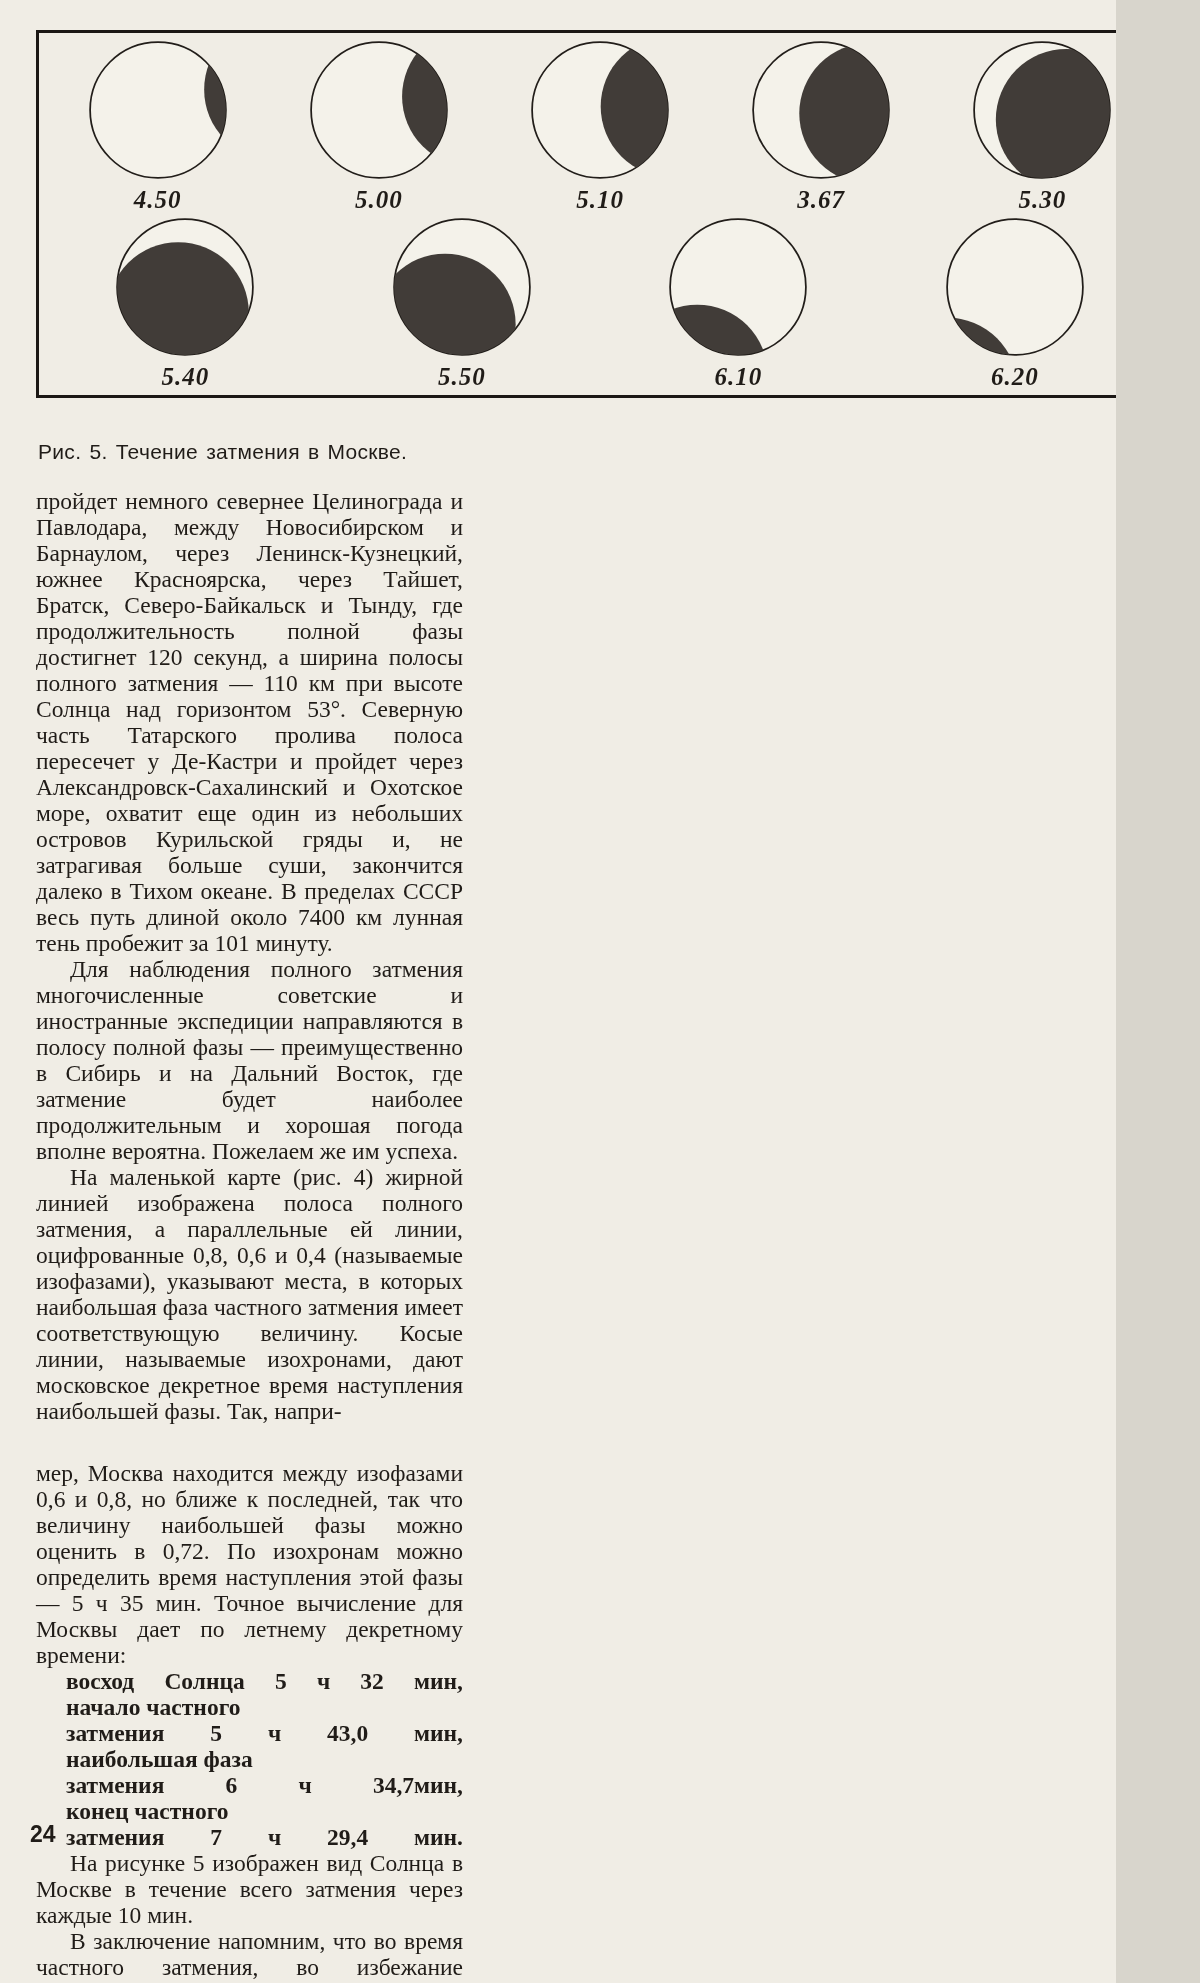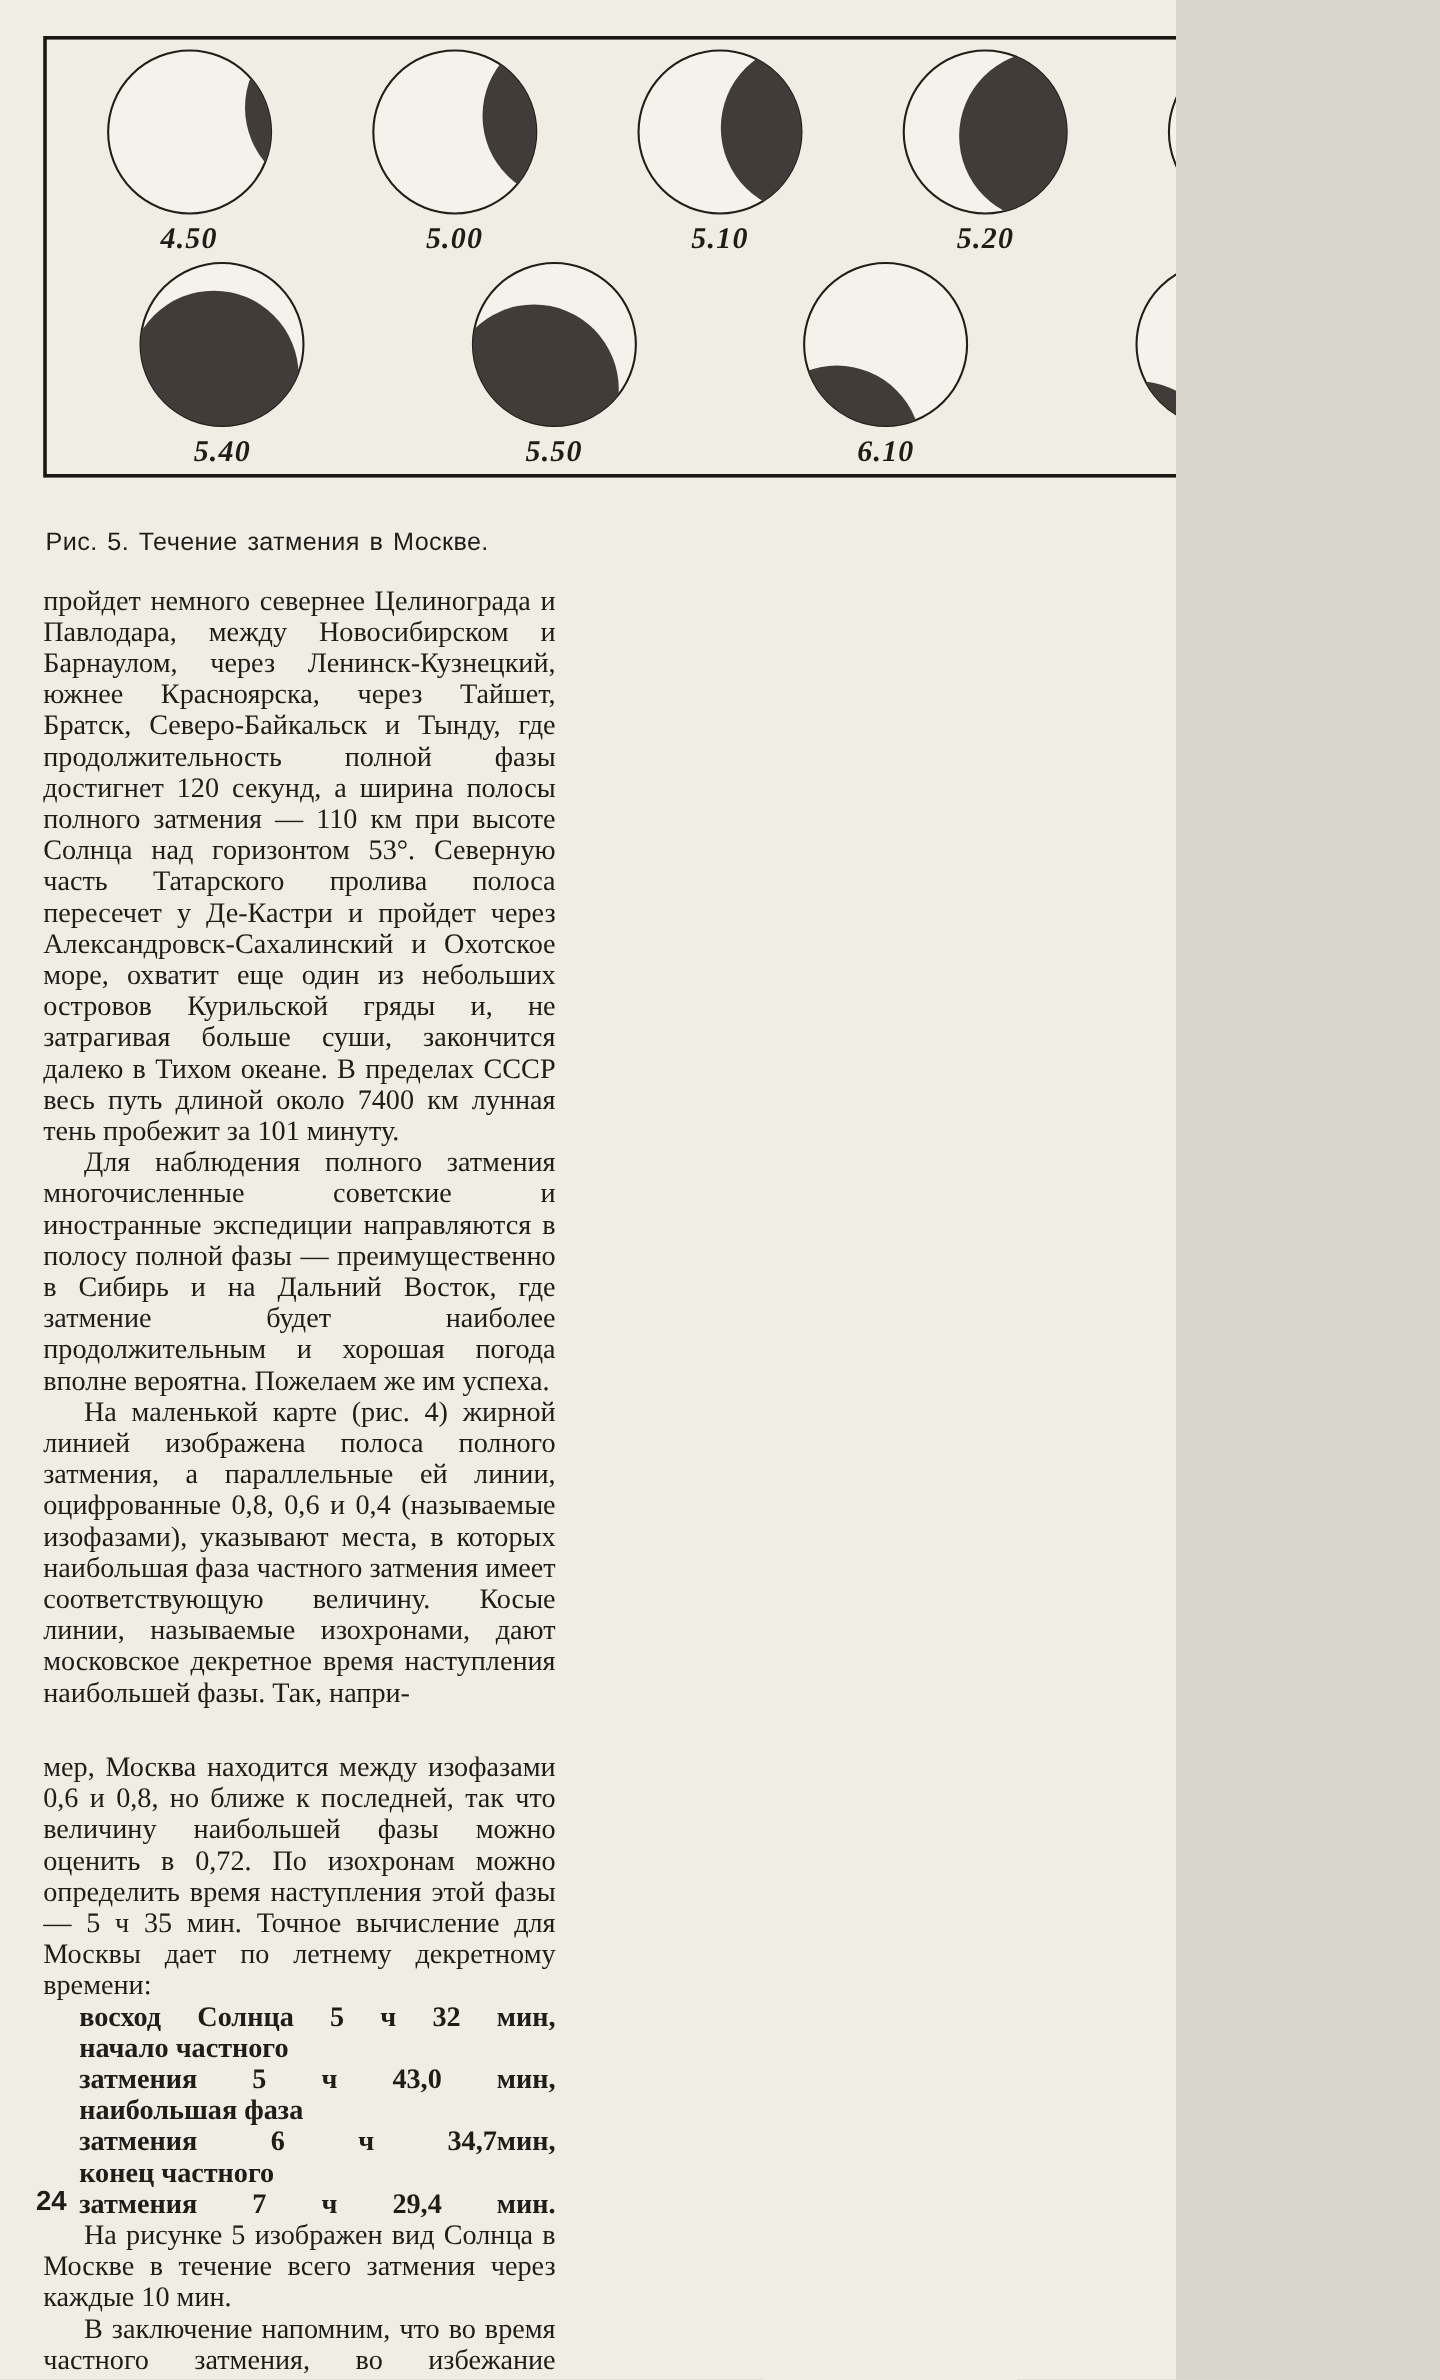--- a/index.html
+++ b/index.html
@@ -1,18 +1,18 @@
 <!DOCTYPE html>
 <html lang="ru"><head>
 <meta charset="utf-8">
 <style>
   html,body{margin:0;padding:0;background:#d8d5cc;}
   .page{
     position:relative;
-    width:980px;height:1983px;
+    width:1116px;height:1983px;
     background:#f0ede5;
     font-family:"Liberation Serif",serif;
     color:#201c18;
     overflow:hidden;
   }
   
   .figure-box{
     position:absolute;left:36px;top:30px;
     width:1128px;height:368px;
     border:3px solid #1b1714;
@@ -106,21 +106,21 @@
             <defs>
               <clipPath id="clip3">
                 <circle cx="50" cy="50" r="46.5"></circle>
               </clipPath>
             </defs>
             <circle cx="50" cy="50" r="46.5" fill="#f4f2ea" stroke="#221e1a" stroke-width="1.2"></circle>
             <g clip-path="url(#clip3)">
               <circle cx="83.48" cy="52.33" r="48.36" fill="#413c38"></circle>
             </g>
           </svg>
-          <div class="phase-time">5.20</div>
+          <div class="phase-time">3.67</div>
         </div>
         <div class="phase">
           <svg class="phase-disc" viewBox="0 0 100 100">
             <defs>
               <clipPath id="clip4">
                 <circle cx="50" cy="50" r="46.5"></circle>
               </clipPath>
             </defs>
             <circle cx="50" cy="50" r="46.5" fill="#f4f2ea" stroke="#221e1a" stroke-width="1.2"></circle>
             <g clip-path="url(#clip4)">

